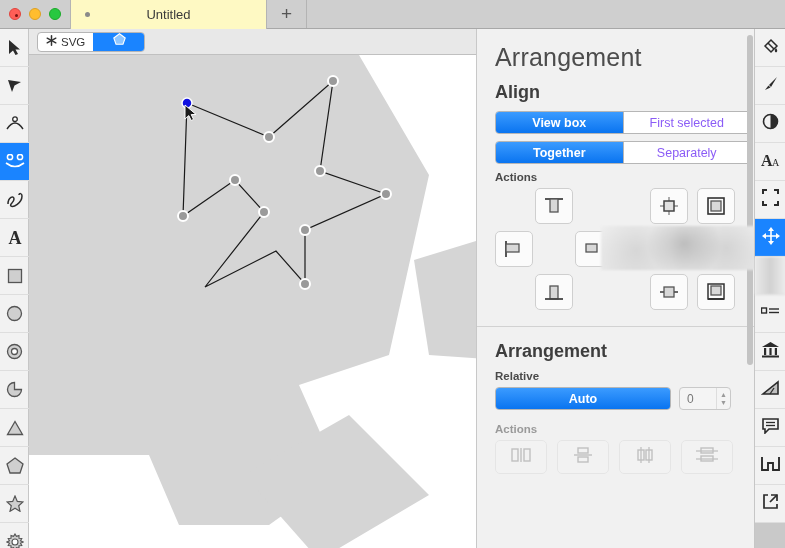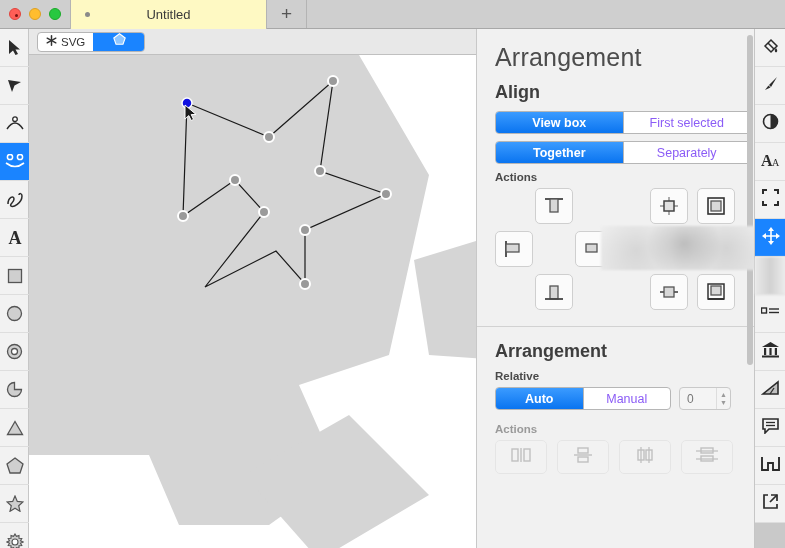--- a/index.html
+++ b/index.html
@@ -474,21 +474,20 @@
       </div>
 
       <div class="divider"></div>
 
       <div class="sec-head">Arrangement</div>
       <div class="sub-label">Relative</div>
 
       <div class="dist-row">
         <div class="segmented small">
           <div class="seg on">Auto</div>
-          <div class="seg">Manual</div>
         </div>
         <div class="stepper">
           <span class="stepper-val">0</span>
           <span class="stepper-arrows">
             <span>▲</span>
             <span>▼</span>
           </span>
         </div>
       </div>
 

